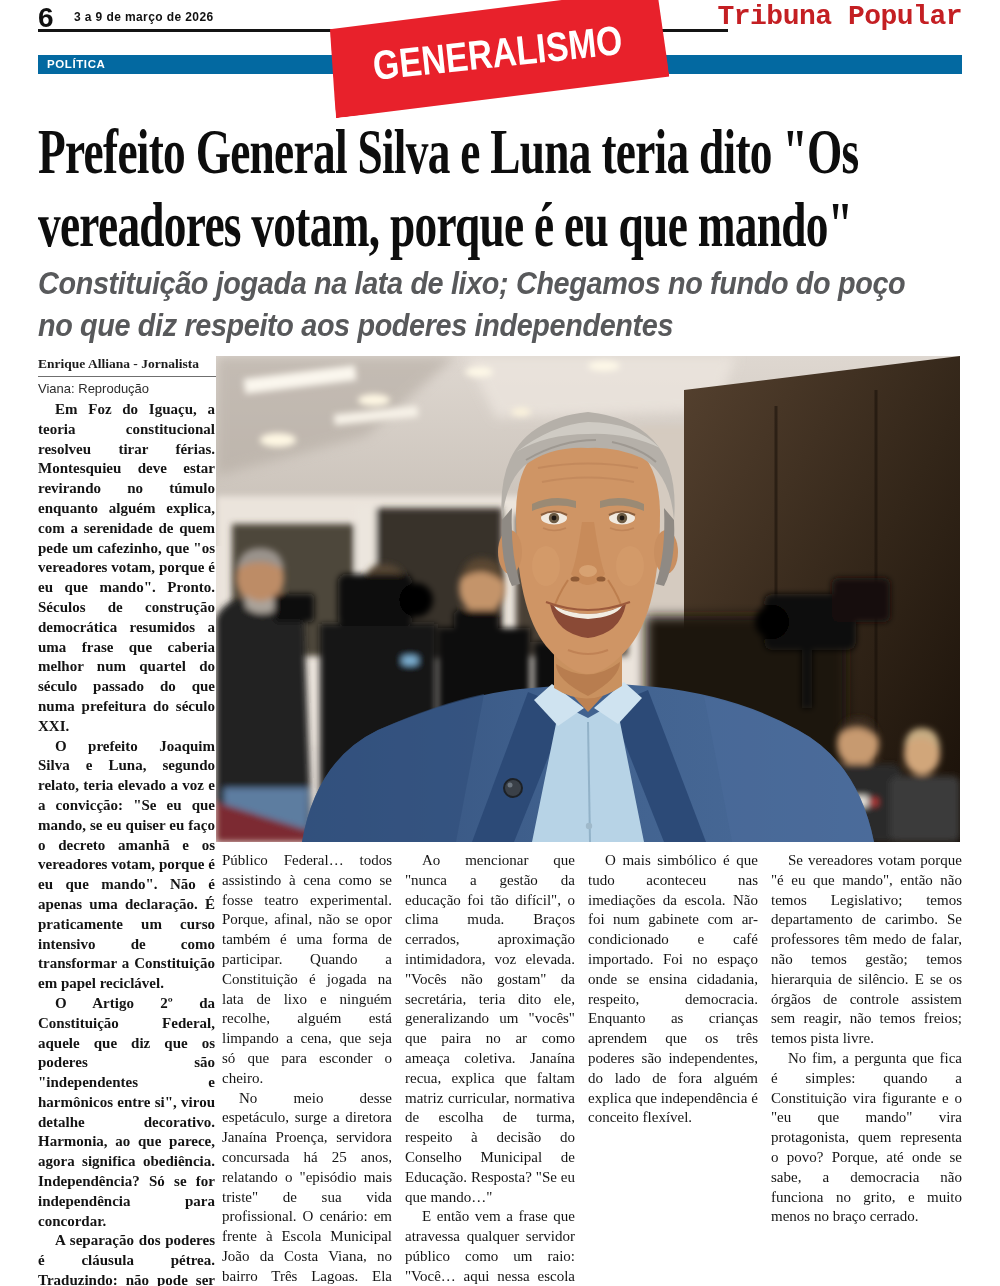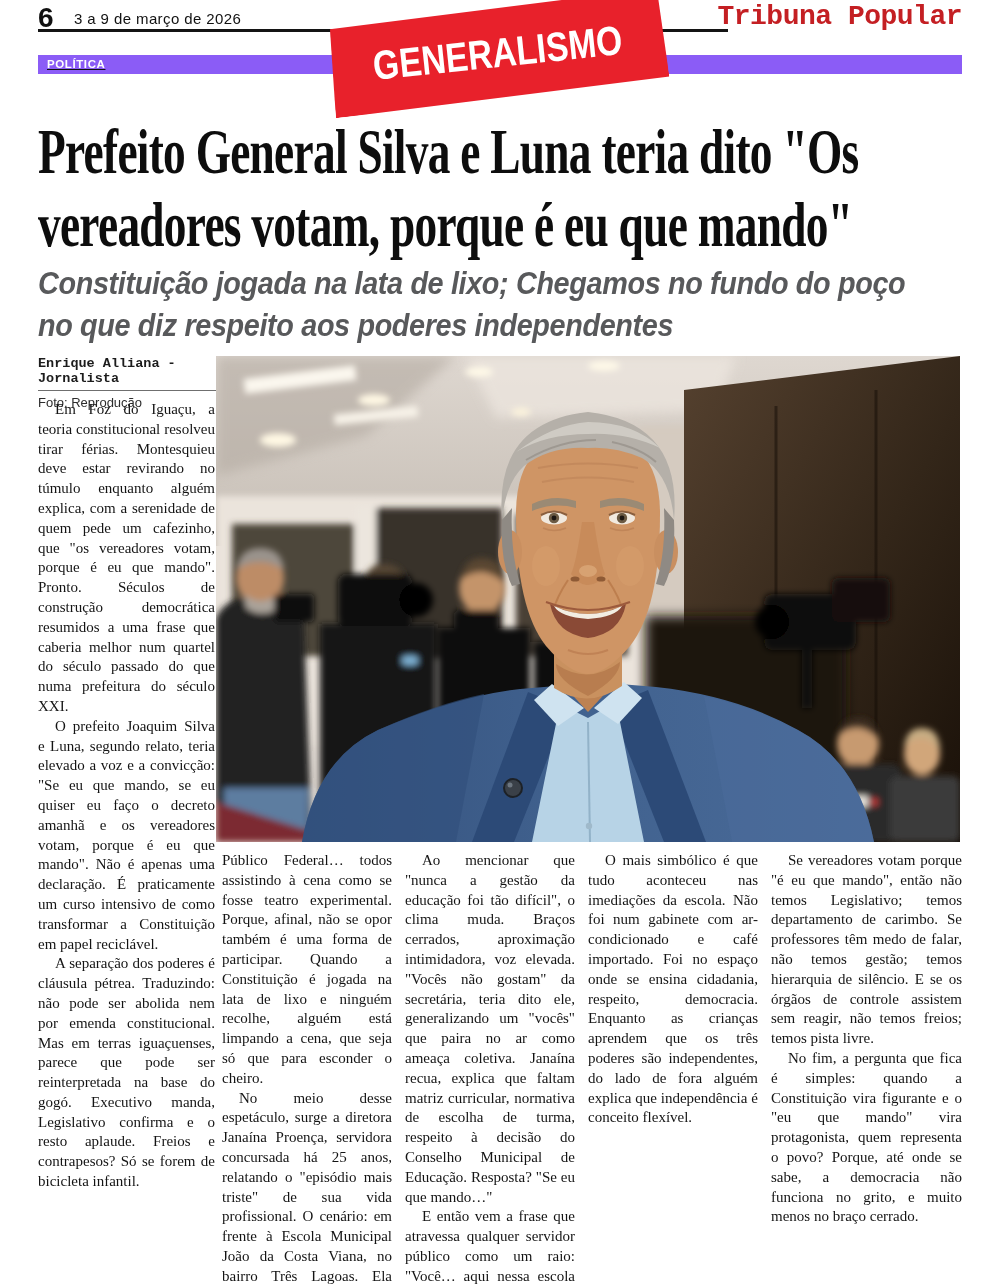--- a/index.html
+++ b/index.html
@@ -4,86 +4,86 @@
 <style>
   html,body{margin:0;padding:0;background:#ffffff;}
   .page{
     position:relative;width:1000px;height:1286px;background:#ffffff;
     overflow:hidden;font-family:"Liberation Serif",serif;color:#111;
   }
   
   .page-number{position:absolute;left:38px;top:2px;font-family:"Liberation Sans",sans-serif;
     font-weight:bold;font-size:28px;color:#111;}
   .issue-date{position:absolute;left:74px;top:10px;font-family:"Liberation Sans",sans-serif;
-    font-weight:normal;font-size:15px;letter-spacing:.4px;color:#111;}
+    font-weight:bold;font-size:12px;letter-spacing:.4px;color:#111;}
   .header-rule{position:absolute;left:38px;top:29px;width:690px;height:3px;background:#141414;z-index:1;}
   .masthead{position:absolute;right:38px;top:1px;font-family:Liberation Mono, monospace;
     font-weight:bold;font-size:28px;letter-spacing:-.5px;z-index:1;}
   .section-bar{position:absolute;left:38px;top:55px;width:924px;height:19px;z-index:1;}
   .section-label{font-family:"Liberation Sans",sans-serif;font-weight:bold;font-size:11.5px;
     letter-spacing:.6px;color:#fff;line-height:19px;padding-left:9px;}
   .banner{position:absolute;left:330px;top:5px;width:336px;height:96px;z-index:3;
     transform:rotate(-6deg);clip-path:polygon(1% 7%,99% 0%,100% 93%,0% 100%);
     display:flex;align-items:center;justify-content:center;}
   .banner-text{font-family:"Liberation Sans",sans-serif;font-weight:bold;font-size:41px;
     color:#fff;transform:scaleX(.82);letter-spacing:0;white-space:nowrap;}
   
   .headline{position:absolute;left:38px;top:116px;z-index:2;}
   .headline .h-line{font-weight:bold;font-size:63px;line-height:73px;letter-spacing:-1px;
     white-space:nowrap;transform:scaleX(.72);transform-origin:0 0;color:#0d0d0d;}
   .subhead{position:absolute;left:38px;top:262px;font-family:"Liberation Sans",sans-serif;
     font-weight:bold;font-style:italic;font-size:32px;line-height:42px;
     transform:scaleX(.90);transform-origin:0 0;white-space:nowrap;letter-spacing:-.4px;}
   
   .byline{position:absolute;left:38px;top:356px;width:178px;}
-  .byline-author{font-family:Liberation Mono, monospace;font-weight:bold;font-size:13.5px;
+  .byline-author{font-family:Liberation Serif, serif;font-weight:bold;font-size:13.5px;
     color:#1c1c1c;padding-bottom:4px;border-bottom:1.5px solid #6f6f6f;}
   .photo-credit{font-family:"Liberation Sans",sans-serif;font-size:13px;color:#2c2c2c;margin-top:4px;}
   
   .photo{position:absolute;left:216px;top:356px;width:744px;height:486px;overflow:hidden;background:#cfc7bf;}
   .photo svg{display:block;width:100%;height:100%;}
   
   .col{position:absolute;text-align:justify;font-size:15px;line-height:19.8px;
     color:#141414;overflow:hidden;hyphens:auto;-webkit-hyphens:auto;}
-  #col1{left:38px;top:400px;width:177px;height:886px;}
+  #col1{left:38px;top:400px;width:177px;height:886px;font-weight:bold;}
   #col2{left:222px;top:851px;width:170px;height:435px;}
   #col3{left:405px;top:851px;width:170px;height:435px;}
   #col4{left:588px;top:851px;width:170px;height:435px;}
   #col5{left:771px;top:851px;width:191px;height:435px;}
   .para{text-indent:17px;margin:0;}
   .para.no-indent{text-indent:0;}
 </style>
 </head>
 <body>
 
 <div class="page">
 
   <div class="page-number">6</div>
   <div class="issue-date">3 a 9 de março de 2026</div>
   <div class="header-rule"></div>
   <div class="masthead" style="color:#c41f23;">Tribuna Popular</div>
-  <div class="section-bar" style="background:#8b5cf6;text-decoration:underline;">
+  <div class="section-bar" style="background:#0369a1;">
     <div class="section-label">POLÍTICA</div>
   </div>
   <div class="banner" style="background:#e8212b;">
     <span class="banner-text">GENERALISMO</span>
   </div>
 
   <div class="headline">
     <div class="h-line">Prefeito General Silva e Luna teria dito "Os</div>
     <div class="h-line">vereadores votam, porque é eu que mando"</div>
   </div>
   <div class="subhead" style="color:#58595b;">
     <div>Constituição jogada na lata de lixo; Chegamos no fundo do poço</div>
     <div>no que diz respeito aos poderes independentes</div>
   </div>
 
   <div class="byline">
     <div class="byline-author">Enrique Alliana - Jornalista</div>
-    <div class="photo-credit">Foto: Reprodução</div>
+    <div class="photo-credit">Viana: Reprodução</div>
   </div>
 
   <div class="photo">
     <svg viewBox="0 0 744 486" preserveAspectRatio="none">
       <defs>
         <filter id="b3" x="-20%" y="-20%" width="140%" height="140%">
             <feGaussianBlur stdDeviation="3"></feGaussianBlur>
           </filter>
         <filter id="b6" x="-30%" y="-30%" width="160%" height="160%">
             <feGaussianBlur stdDeviation="6"></feGaussianBlur>
@@ -246,20 +246,21 @@
 
       <path d="M352,294 Q372,302 392,294" stroke="#b5774b" stroke-width="2" fill="none" opacity=".6"></path>
       <ellipse cx="330" cy="210" rx="14" ry="20" fill="#dba474" opacity=".35"></ellipse>
       <ellipse cx="414" cy="210" rx="14" ry="20" fill="#dba474" opacity=".35"></ellipse>
     </svg>
   </div>
 
   <div class="col" id="col1">
     <p class="para">Em Foz do Iguaçu, a teoria constitucional resolveu tirar férias. Montesquieu deve estar revirando no túmulo enquanto alguém explica, com a serenidade de quem pede um cafezinho, que "os vereadores votam, porque é eu que mando". Pronto. Séculos de construção democrática resumidos a uma frase que caberia melhor num quartel do século passado do que numa prefeitura do século XXI.</p>
     <p class="para">O prefeito Joaquim Silva e Luna, segundo relato, teria elevado a voz e a convicção: "Se eu que mando, se eu quiser eu faço o decreto amanhã e os vereadores votam, porque é eu que mando". Não é apenas uma declaração. É praticamente um curso intensivo de como transformar a Constituição em papel reciclável.</p>
+    <p class="para">O Artigo 2º da Constituição Federal, aquele que diz que os poderes são "independentes e harmônicos entre si", virou detalhe decorativo. Harmonia, ao que parece, agora significa obediência. Independência? Só se for independência para concordar.</p>
     <p class="para">A separação dos poderes é cláusula pétrea. Traduzindo: não pode ser abolida nem por emenda constitucional. Mas em terras iguaçuenses, parece que pode ser reinterpretada na base do gogó. Executivo manda, Legislativo confirma e o resto aplaude. Freios e contrapesos? Só se forem de bicicleta infantil.</p>
 
   </div>
   <div class="col" id="col2">
     <p class="para no-indent">Público Federal… todos assistindo à cena como se fosse teatro experimental. Porque, afinal, não se opor também é uma forma de participar. Quando a Constituição é jogada na lata de lixo e ninguém recolhe, alguém está limpando a cena, que seja só que para esconder o cheiro.</p>
     <p class="para">No meio desse espetáculo, surge a diretora Janaína Proença, servidora concursada há 25 anos, relatando o "episódio mais triste" de sua vida profissional. O cenário: em frente à Escola Municipal João da Costa Viana, no bairro Três Lagoas. Ela atravessa a rua para convidar o prefeito a conhecer a maior unidade da rede. Um gesto institucional, respeitoso, até protocolar. O que poderia dar errado? Tudo.</p>
   </div>
   <div class="col" id="col3">
     <p class="para">Ao mencionar que "nunca a gestão da educação foi tão difícil", o clima muda. Braços cerrados, aproximação intimidadora, voz elevada. "Vocês não gostam" da secretária, teria dito ele, generalizando um "vocês" que paira no ar como ameaça coletiva. Janaína recua, explica que faltam matriz curricular, normativa de escolha de turma, respeito à decisão do Conselho Municipal de Educação. Resposta? "Se eu que mando…"</p>
     <p class="para">E então vem a frase que atravessa qualquer servidor público como um raio: "Você… aqui nessa escola eu não sei se você fica". Não é apenas uma advertência. É um recado. É o lembrete de que, para alguns, cargo público é propriedade privada com pra-</p>

